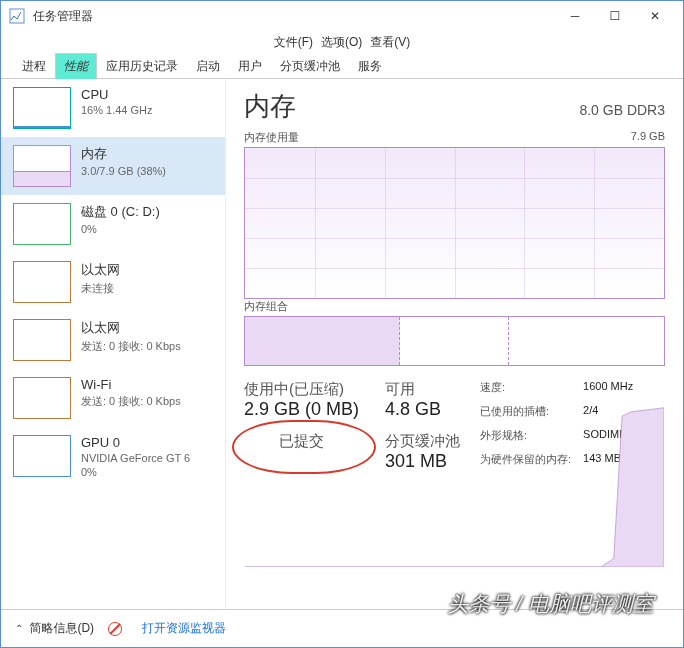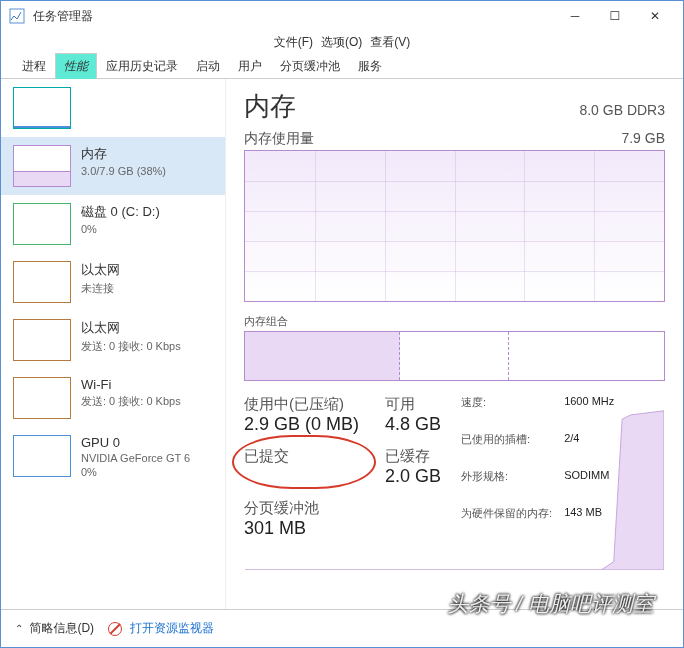--- a/index.html
+++ b/index.html
@@ -24,43 +24,43 @@
 .thumb.mem { border-color: #b48ad0; }
 .thumb.mem .fill { position: absolute; bottom: 0; left: 0; right: 0; height: 38%; background: #e9d9f5; border-top: 1px solid #b48ad0; }
 .thumb.gpu { border-color: #4a90d9; }
 .side-labels { display: flex; flex-direction: column; gap: 2px; }
 .side-title { font-size: 13px; color: #333; }
 .side-sub { font-size: 11px; color: #666; }
 .main { flex: 1; padding: 10px 18px; overflow: hidden; }
 .main-header { display: flex; justify-content: space-between; align-items: baseline; margin-bottom: 6px; }
 .main-header h1 { font-size: 26px; font-weight: normal; }
 .main-header .right { font-size: 14px; color: #555; }
-.chart-label-row { display: flex; justify-content: space-between; font-size: 14px; color: #555; margin-bottom: 2px; }
+.chart-label-row { display: flex; justify-content: space-between; font-size: 11px; color: #555; margin-bottom: 2px; }
 .chart { border: 1px solid #b48ad0; height: 152px; position: relative; background: linear-gradient(#f2e9fa, #fff); }
 .chart .grid { position: absolute; inset: 0; }
 .chart .grid .h { position: absolute; left: 0; right: 0; border-top: 1px solid rgba(180,138,208,0.25); }
 .chart .grid .v { position: absolute; top: 0; bottom: 0; border-left: 1px solid rgba(180,138,208,0.25); }
 .chart svg { position: absolute; inset: 0; }
 .chart-axis { display: flex; justify-content: space-between; font-size: 11px; color: #555; margin-top: 2px; }
-.comp-label { font-size: 11px; color: #555; margin-top: 12px; margin-bottom: 2px; }
+.comp-label { font-size: 11px; color: #555; margin-top: 0; margin-bottom: 2px; }
 .comp-chart { border: 1px solid #b48ad0; height: 50px; position: relative; }
 .comp-chart .seg { position: absolute; top: 0; bottom: 0; }
 .comp-chart .used { left: 0; width: 37%; background: #e9d9f5; border-right: 1px dashed #b48ad0; }
 .comp-chart .standby { left: 37%; width: 26%; border-right: 1px dashed #b48ad0; }
 .stats { display: flex; margin-top: 14px; gap: 20px; }
 .stats-left { display: grid; grid-template-columns: auto auto; column-gap: 26px; row-gap: 12px; }
 .stat-block .lbl { font-size: 15px; color: #555; }
 .stat-block .val { font-size: 18px; font-weight: 400; color: #222; }
 .stats-right { display: grid; grid-template-columns: auto auto; column-gap: 12px; row-gap: 4px; font-size: 11px; color: #555; }
 .stats-right .v { color: #222; }
-.circled { position: relative; }
+.circled { position: relative; text-align: center; }
 .circled::after { content: ""; position: absolute; border: 2px solid #d63a2a; border-radius: 50% / 60%; width: 140px; height: 50px; left: -12px; top: -12px; pointer-events: none; }
 .footer { height: 38px; border-top: 1px solid #ccc; display: flex; align-items: center; padding: 0 14px; gap: 14px; font-size: 12px; }
 .footer .expand { display: flex; align-items: center; gap: 6px; color: #333; }
-.footer .link { display: flex; align-items: center; gap: 8px; color: #1a6fd1; }
+.footer .link { display: flex; align-items: center; gap: 20px; color: #1a6fd1; }
 .footer .no-icon { width: 14px; height: 14px; border: 1.5px solid #d63a2a; border-radius: 50%; position: relative; }
 .footer .no-icon::after { content: ""; position: absolute; width: 14px; height: 1.5px; background: #d63a2a; transform: rotate(-45deg); top: 5px; left: -1px; }
 .watermark { position: absolute; right: 30px; bottom: 30px; font-size: 21px; color: rgba(255,255,255,0.9); text-shadow: 0 0 3px #000, 0 0 3px #000; font-style: italic; pointer-events: none; }
 </style>
 </head>
 <body>
 
 <div class="window">
   <div class="titlebar">
     <svg class="icon" viewBox="0 0 16 16">
@@ -90,20 +90,24 @@
     <div class="tab">分页缓冲池</div>
     <div class="tab">服务</div>
   </div>
 
   <div class="content">
     <div class="sidebar">
       <div class="side-item">
         <div class="thumb">
             <div class="base"></div>
           </div>
+        <div class="side-labels">
+          <div class="side-title">CPU</div>
+          <div class="side-sub">16% 1.44 GHz</div>
+        </div>
       </div>
       <div class="side-item selected">
         <div class="thumb mem">
             <div class="fill"></div>
           </div>
         <div class="side-labels">
           <div class="side-title">内存</div>
           <div class="side-sub">3.0/7.9 GB (38%)</div>
         </div>
       </div>
@@ -184,24 +188,20 @@
             <div class="val">2.9 GB (0 MB)</div>
           </div>
           <div class="stat-block">
             <div class="lbl">可用</div>
             <div class="val">4.8 GB</div>
           </div>
           <div class="stat-block circled">
             <div class="lbl">已提交</div>
           </div>
           <div class="stat-block">
-            <div class="lbl">已缓存</div>
-            <div class="val">2.0 GB</div>
-          </div>
-          <div class="stat-block">
             <div class="lbl">分页缓冲池</div>
             <div class="val">301 MB</div>
           </div>
         </div>
         <div class="stats-right">
           <div>速度:</div>
             <div class="v">1600 MHz</div>
           <div>已使用的插槽:</div>
             <div class="v">2/4</div>
           <div>外形规格:</div>

